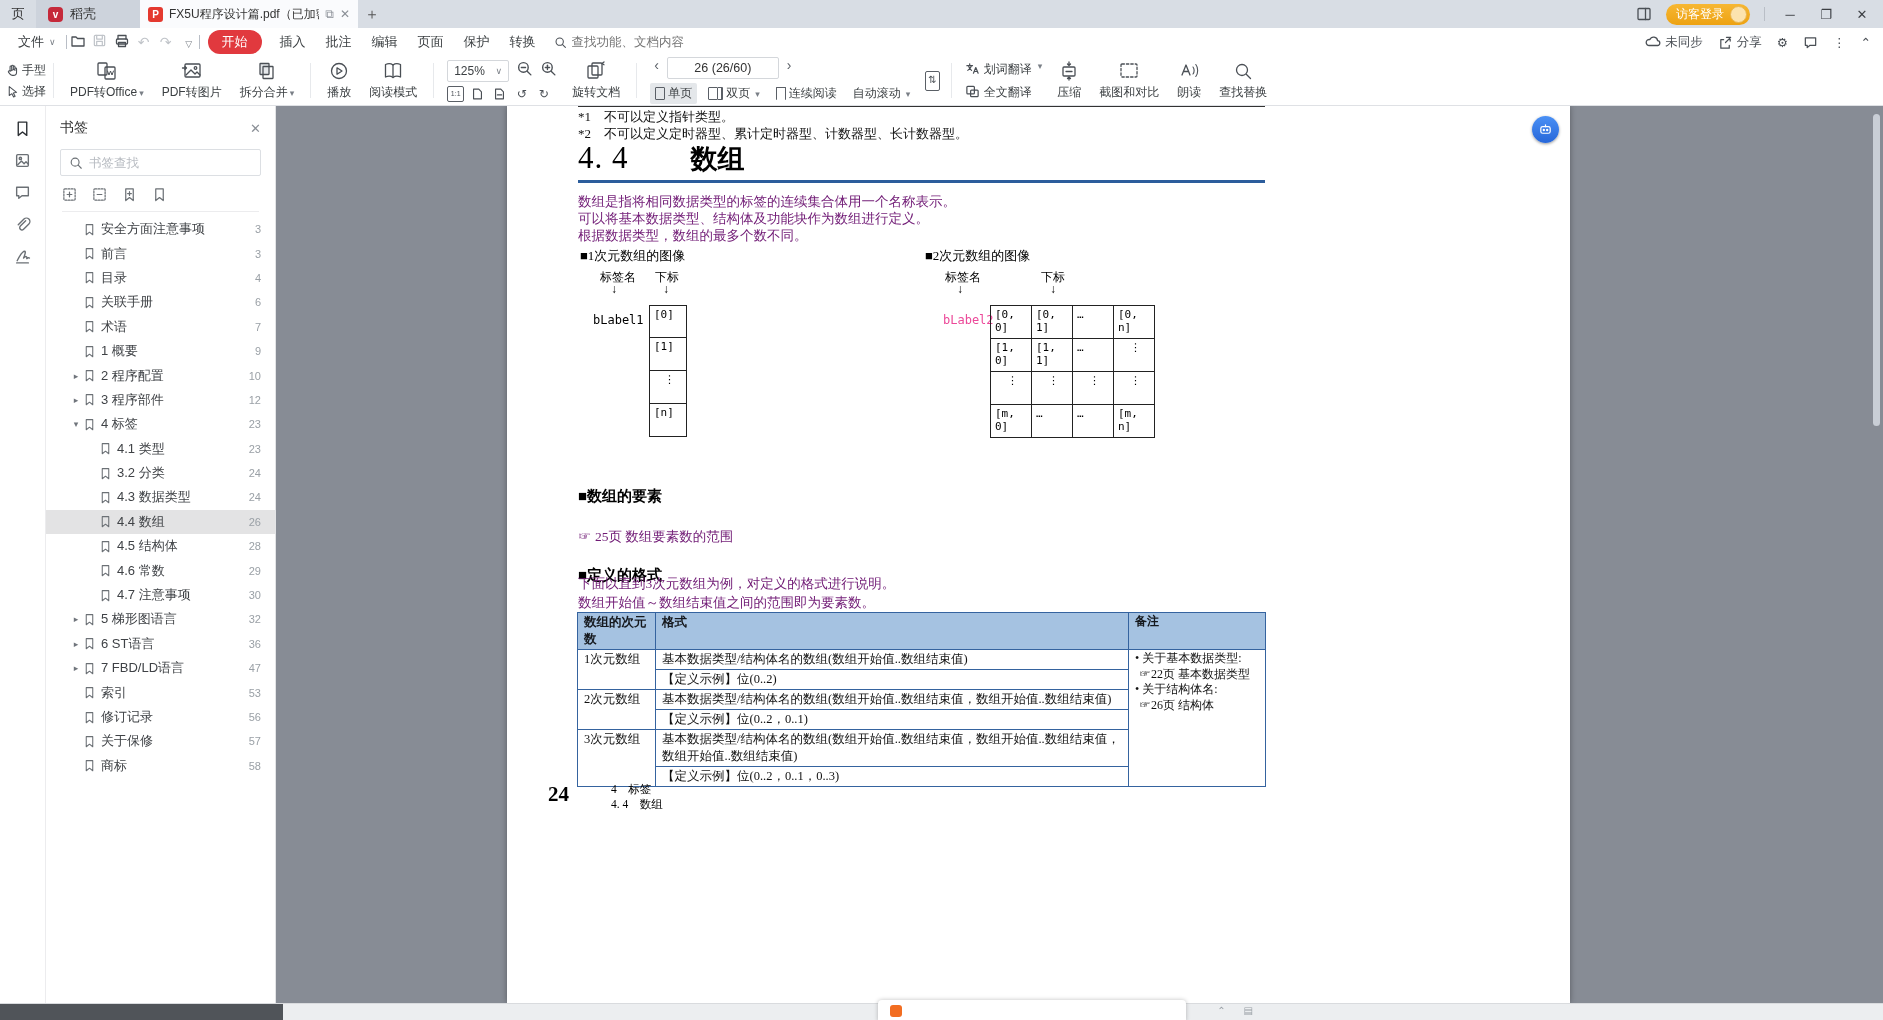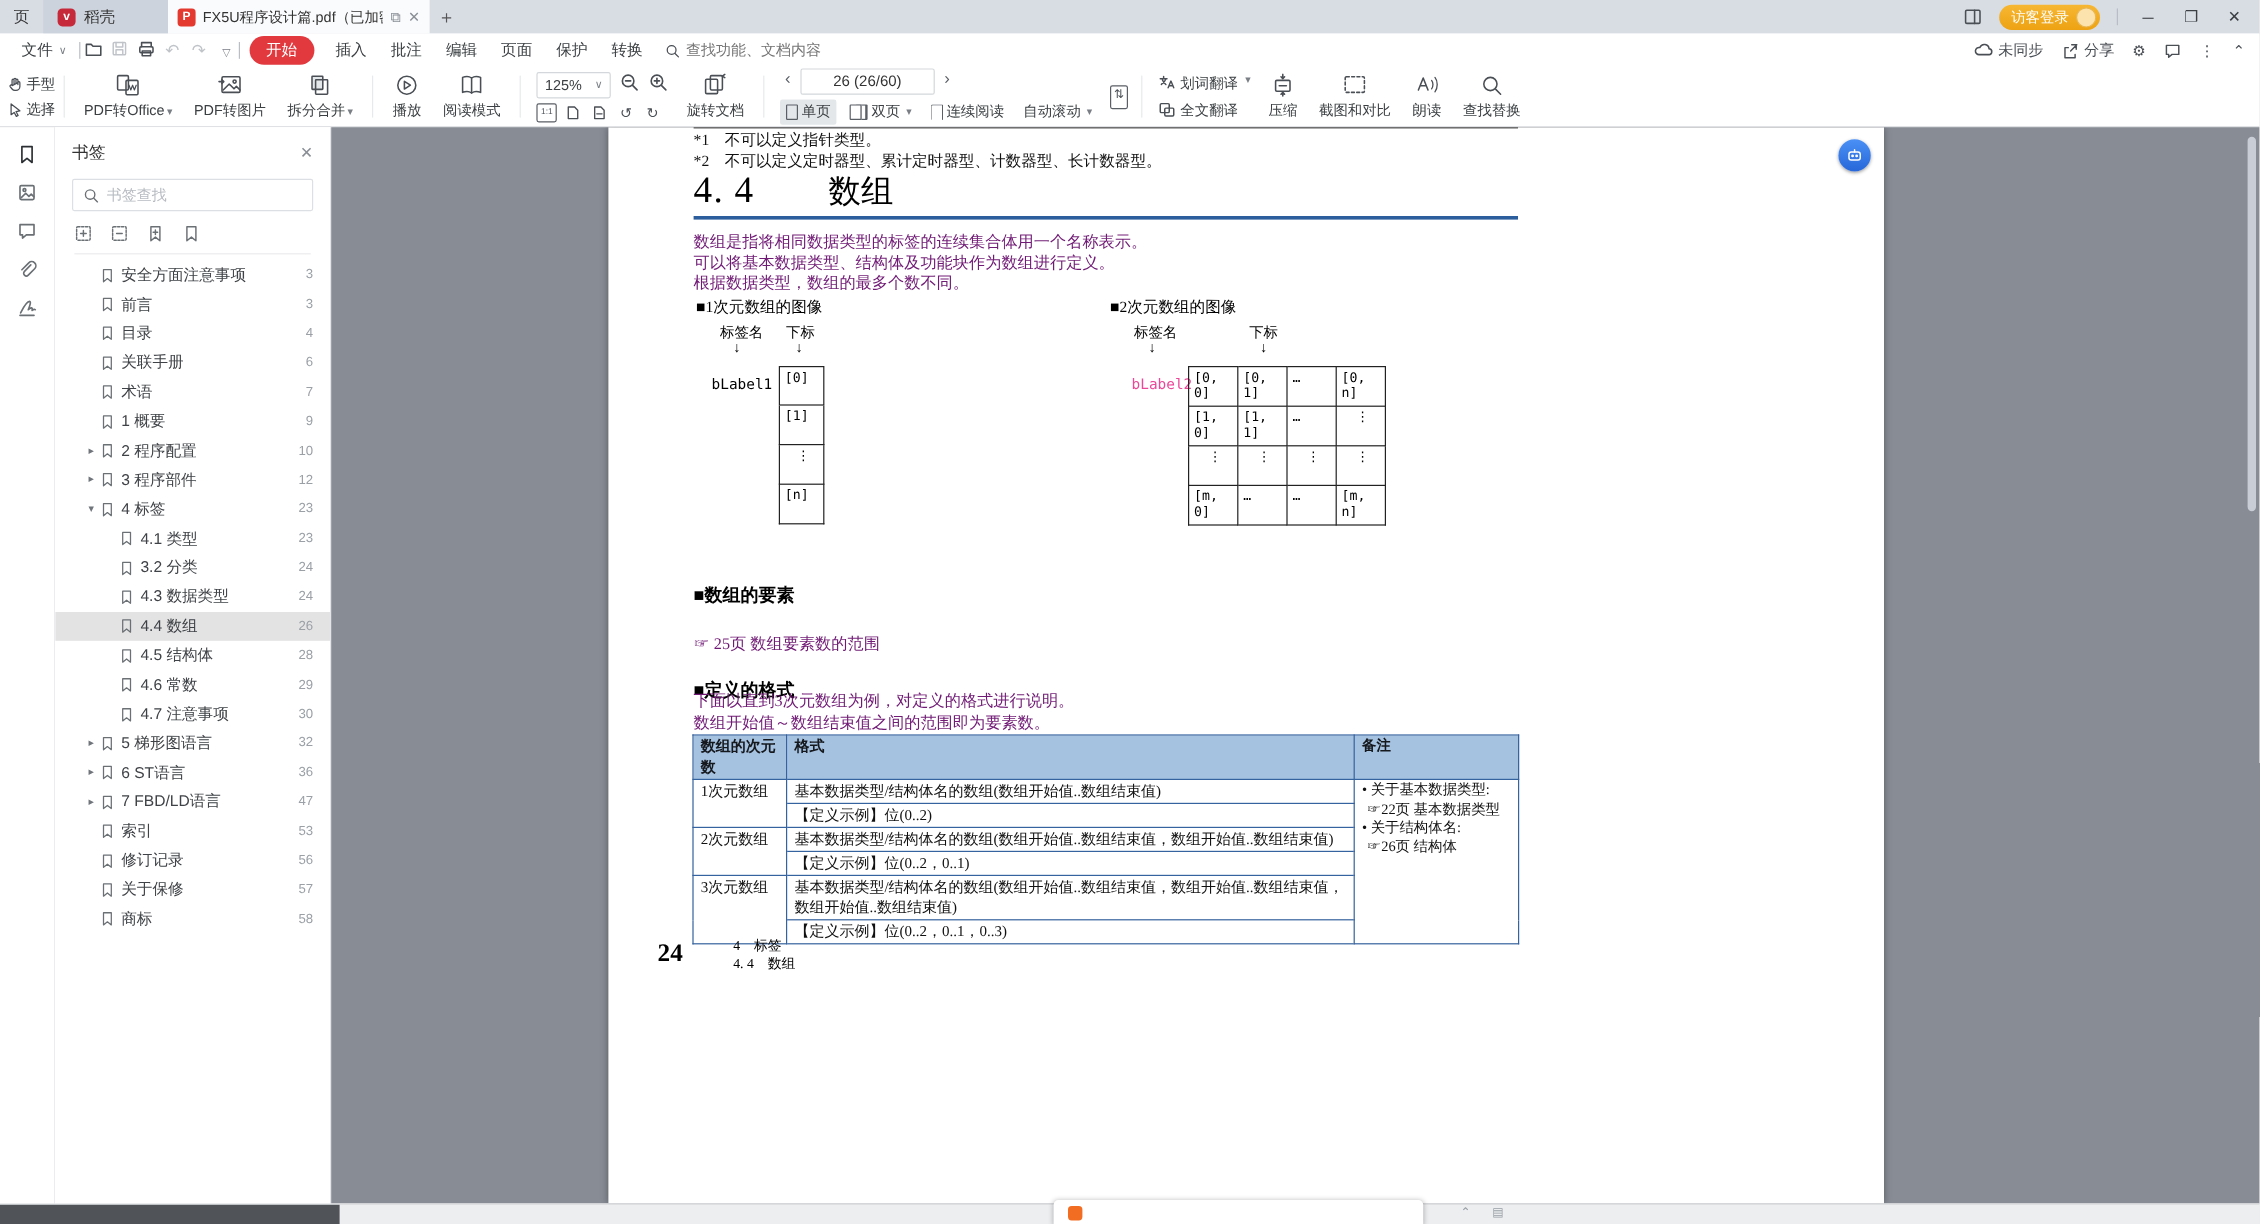--- a/index.html
+++ b/index.html
@@ -81,21 +81,21 @@
 
   
   .canvas { flex:1; background:#878c95; position:relative; overflow:hidden; }
   .page { position:absolute; left:231px; top:0; width:1063px; height:897px; background:#fff; box-shadow:0 0 6px rgba(0,0,0,.35); }
   .thumbbar { position:absolute; right:3px; top:8px; width:7px; height:312px; background:#c9ced6; border-radius:4px; }
   .aibtn { position:absolute; left:1256px; top:10px; width:27px; height:27px; border-radius:50%; background:linear-gradient(#4a90f5,#2767d9); box-shadow:0 1px 3px rgba(0,0,0,.4); display:flex; align-items:center; justify-content:center; }
 
   .pc { position:absolute; } 
   .note { font-size:13px; color:#111; }
   .h1num { font-size:31px; color:#000; letter-spacing:1px; }
-  .h1ttl { font-size:27px; font-weight:normal; color:#000; }
+  .h1ttl { font-size:27px; font-weight:bold; color:#000; }
   .hrule { position:absolute; height:3px; background:#2c5d9c; }
   .body-t { font-size:13.5px; color:#701a75; }
   .dttl { font-size:13px; color:#000; }
   .dlab { font-size:12px; color:#000; }
   .darr { font-size:12px; color:#000; }
   .cells1 { position:absolute; width:38px; }
   .cells1 div { height:33px; border:1px solid #222; border-top:0; font-size:11px; padding:2px 0 0 4px; color:#000; }
   .cells1 div:first-child { border-top:1px solid #222; }
   .grid2 { position:absolute; border-collapse:collapse; }
   .grid2 td { width:41px; height:33px; border:1px solid #222; font-size:11px; color:#000; padding-left:4px; vertical-align:top; padding-top:2px;margin-top:24px; }

